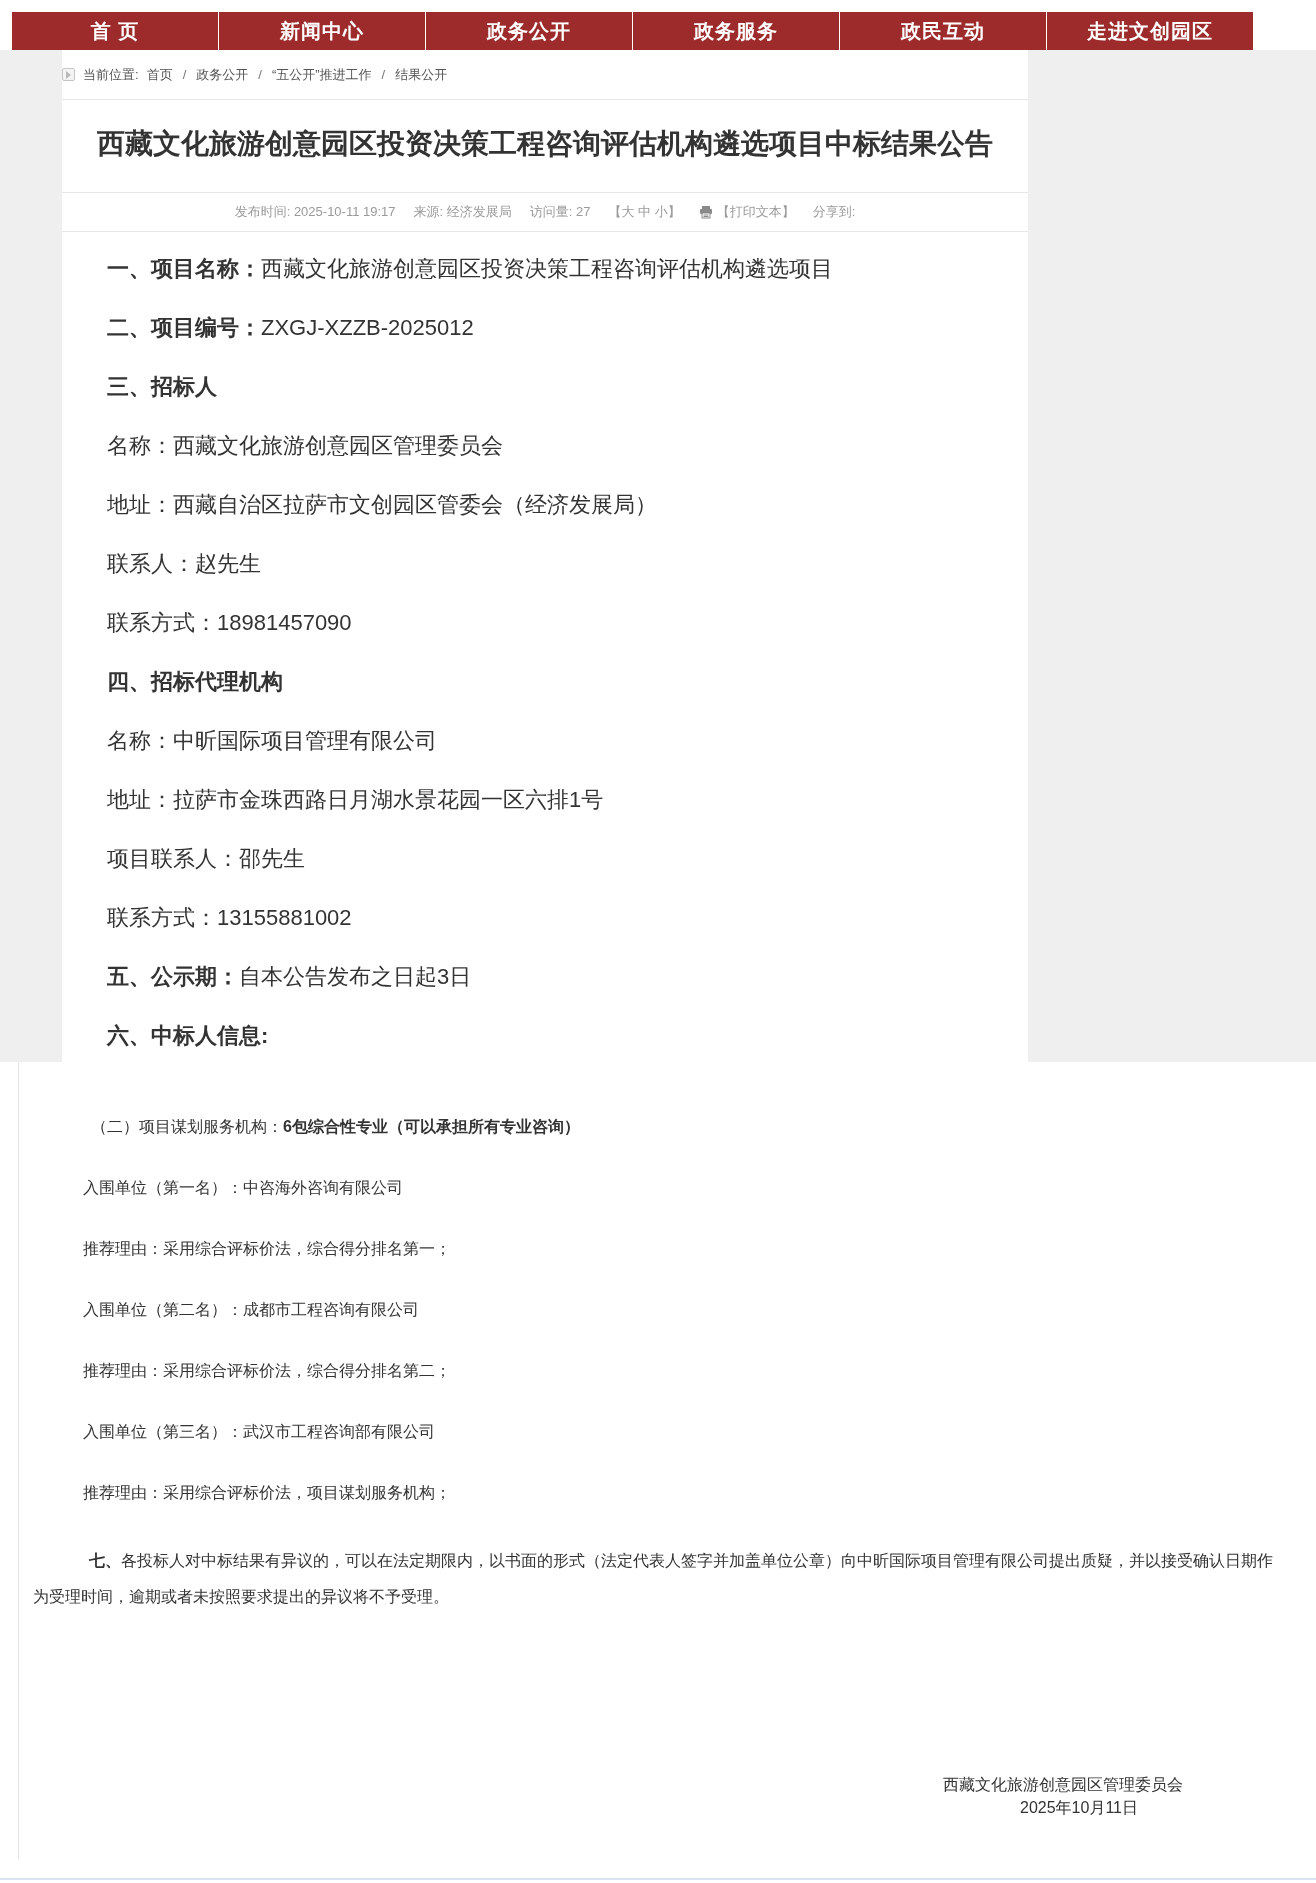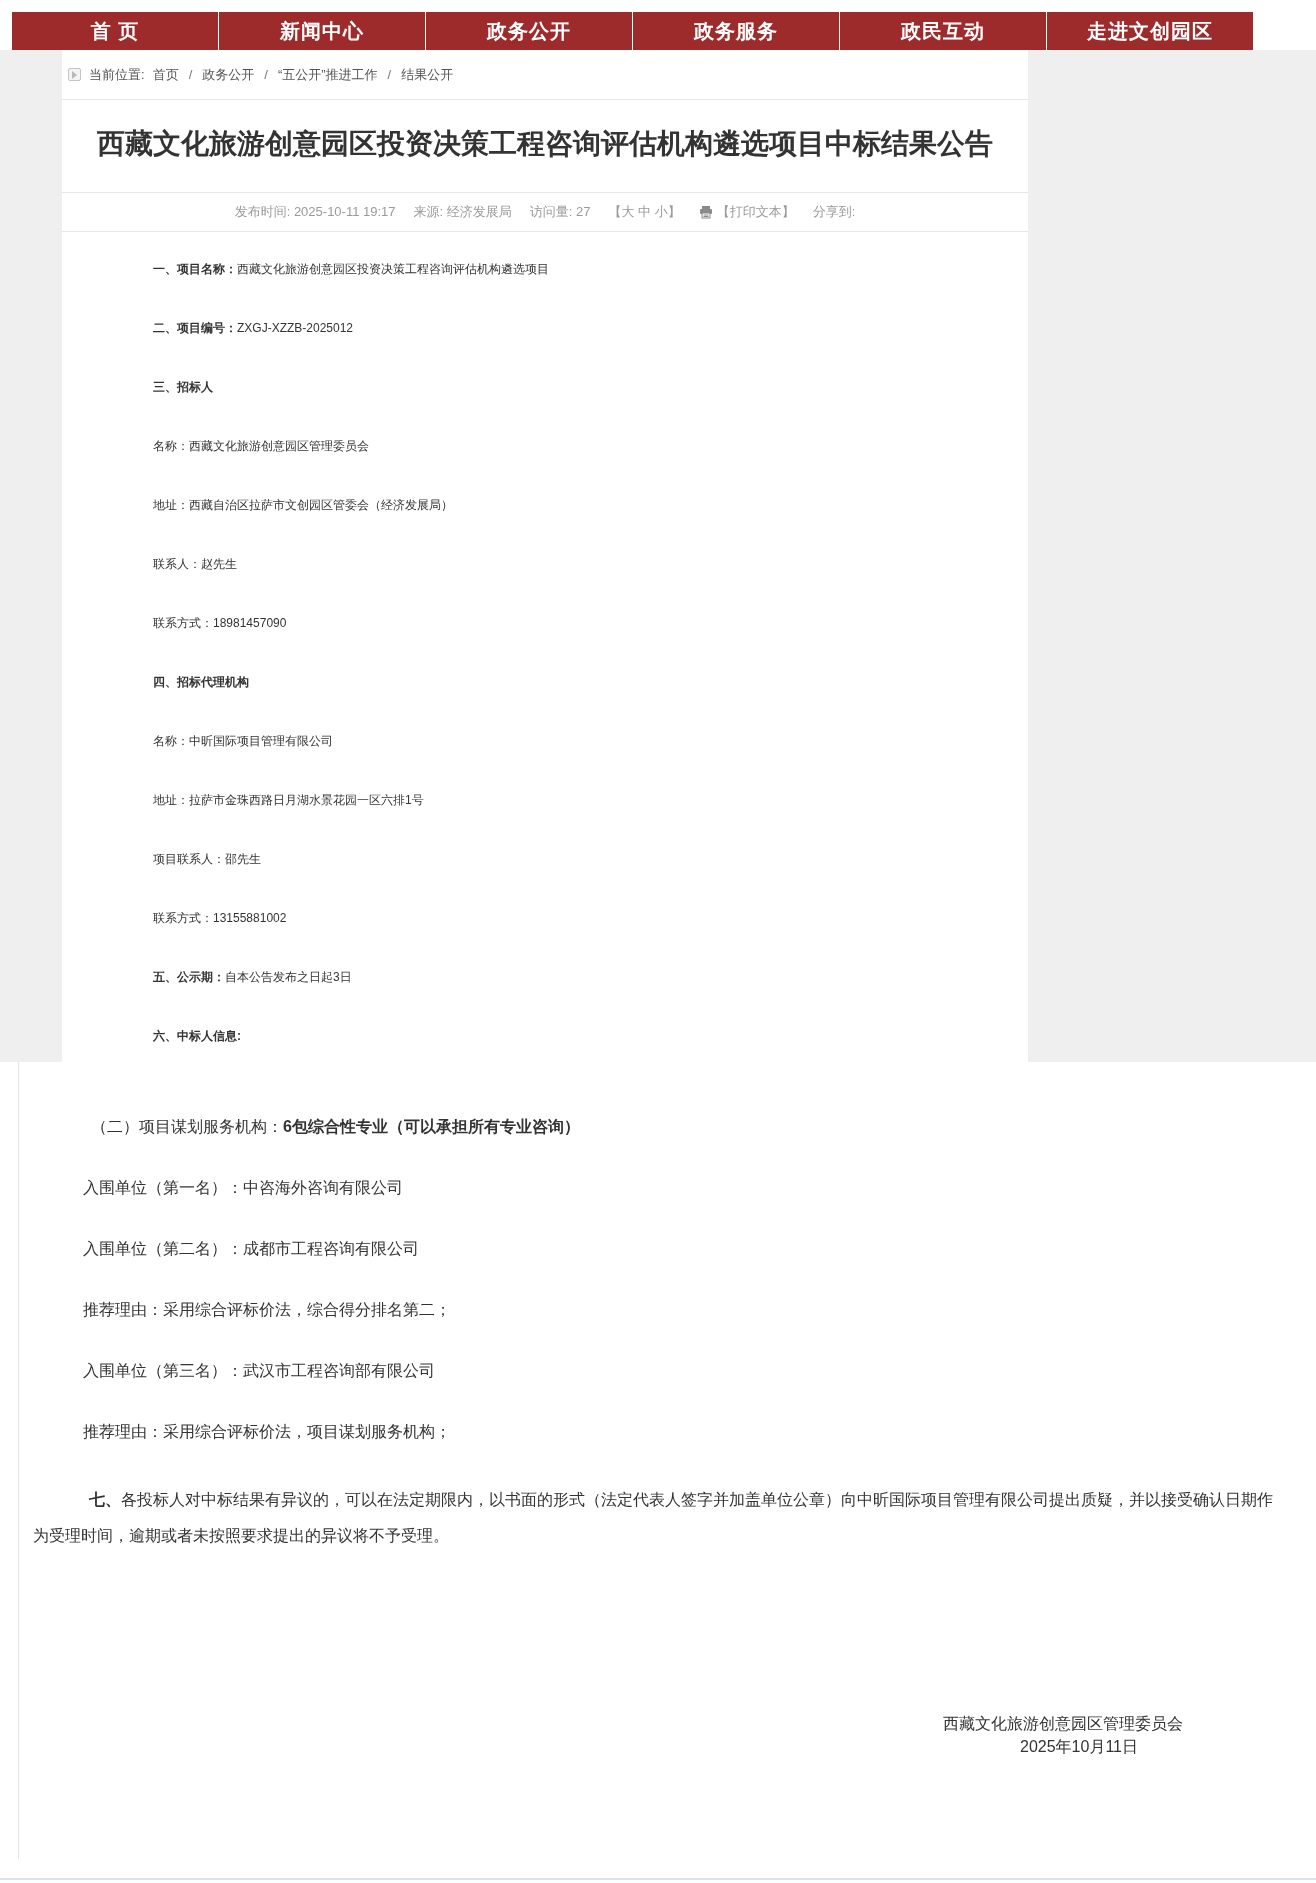--- a/index.html
+++ b/index.html
@@ -19,21 +19,21 @@
     flex:1; display:flex; align-items:center; justify-content:center;
     color:#ffffff; font-size:20px; font-weight:bold; letter-spacing:1px;
     border-right:1px solid #ffffff; cursor:pointer;
   }
   .mainnav .nav-item:last-child { border-right:none; }
   
   .part1 { height:1012px; background:#efefef; overflow:hidden; }
   .panel { margin-left:62px; width:966px; height:100%; background:#ffffff; overflow:hidden; }
   .breadcrumb {
     height:50px; display:flex; align-items:center; gap:8px;
-    padding-left:6px; border-bottom:1px solid #e7e7e7;
+    padding-left:0; border-bottom:1px solid #e7e7e7;
     font-size:13px; color:#555;
   }
   .bc-icon {
     width:13px; height:13px; border:1px solid #c5c5c5; background:#f4f4f4;
     display:inline-flex; align-items:center; justify-content:center; border-radius:2px;
   }
   .bc-icon::after {
     content:""; width:0; height:0; border-left:5px solid #b9b9b9;
     border-top:4px solid transparent; border-bottom:4px solid transparent;
   }
@@ -42,21 +42,21 @@
   .article-title {
     text-align:center; font-size:28px; font-weight:bold; color:#333;
     line-height:42px; padding:23px 30px 27px; border-bottom:1px solid #e7e7e7;
   }
   .meta {
     height:39px; display:flex; align-items:center; justify-content:center; gap:18px;
     font-size:13px; color:#9a9a9a; border-bottom:1px solid #e7e7e7;
   }
   .meta .m-item { display:inline-flex; align-items:center; gap:4px; white-space:nowrap; }
   .meta svg { display:block; }
-  .content1 { padding:26px 40px 0 45px; font-size:12px; color:#333;margin-left:46px; }
+  .content1 { padding:26px 40px 0 45px; font-size:22px; color:#333; }
   .content1 p { line-height:22px; margin:0 0 37px; }
   .content1 p b { font-weight:bold; }
   
   .part2 { height:821px; background:#ffffff; position:relative; font-size:16px; color:#333; }
   .part2 .left-line { position:absolute; left:18px; top:0; bottom:24px; width:1px; background:#e4e4e4; }
   .content2 { padding:54px 30px 0 33px; }
   .content2 p { line-height:22px; margin:0 0 39px; }
   .content2 p.ind { margin-left:50px; }
   .content2 p.ind2 { margin-left:58px; }
   .content2 p.closing { margin-left:0; text-indent:56px; line-height:36px; margin-bottom:0; }
@@ -130,20 +130,21 @@
       <p><b>六、中标人信息:</b><span></span></p>
     </div>
   </div>
 </section>
 
 <section class="part2">
   <div class="left-line"></div>
   <div class="content2">
     <p class="ind2"><span>（二）项目谋划服务机构：</span><b>6包综合性专业（可以承担所有专业咨询）</b></p>
     <p class="ind">入围单位（第一名）：中咨海外咨询有限公司</p>
+    <p class="ind">推荐理由：采用综合评标价法，综合得分排名第一；</p>
     <p class="ind">入围单位（第二名）：成都市工程咨询有限公司</p>
     <p class="ind">推荐理由：采用综合评标价法，综合得分排名第二；</p>
     <p class="ind">入围单位（第三名）：武汉市工程咨询部有限公司</p>
     <p class="ind">推荐理由：采用综合评标价法，项目谋划服务机构；</p>
     <p class="closing"><b>七、</b><span>各投标人对中标结果有异议的，可以在法定期限内，以书面的形式（法定代表人签字并加盖单位公章）向中昕国际项目管理有限公司提出质疑，并以接受确认日期作为受理时间，逾期或者未按照要求提出的异议将不予受理。</span></p>
     <div class="sign-block">西藏文化旅游创意园区管理委员会</div>
     <div class="date-block">2025年10月11日</div>
   </div>
   <div class="bottom-line"></div>
 </section>

